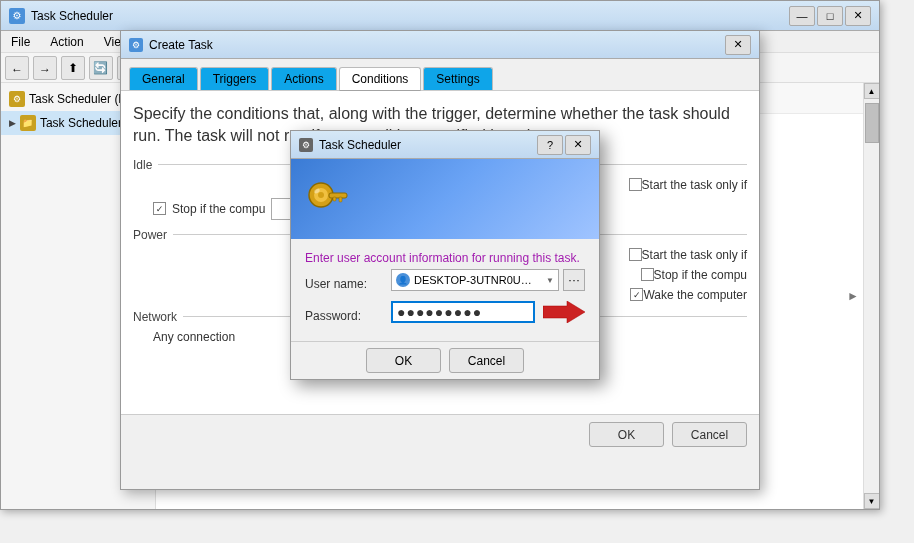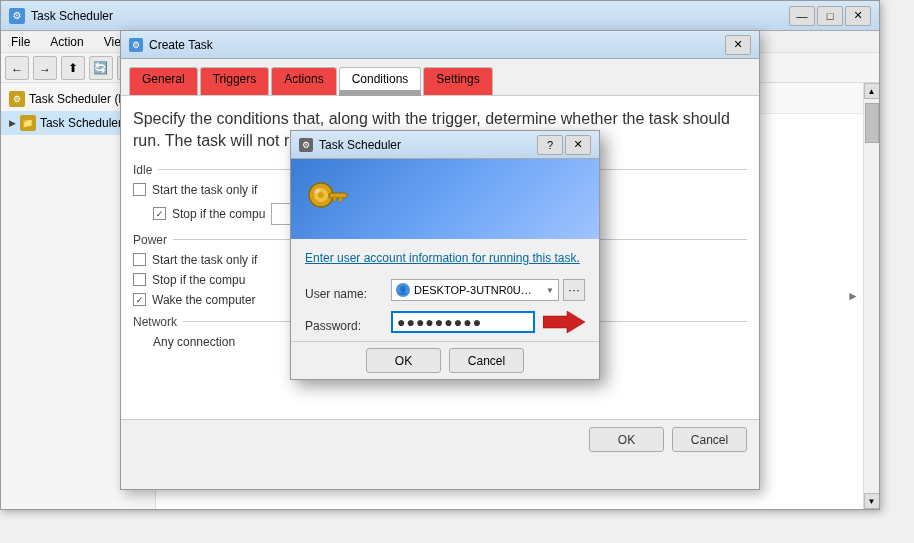--- a/index.html
+++ b/index.html
@@ -198,27 +198,27 @@
       padding: 8px 8px 0;
       border-bottom: 1px solid #ccc;
       background: #f0f0f0;
     }
     .tab {
       padding: 4px 12px;
       font-size: 12px;
       cursor: pointer;
       border: 1px solid #bbb;
       border-bottom: none;
-      background: #ef4444;
+      background: #0ea5e9;
       margin-right: 2px;
       border-radius: 3px 3px 0 0;
     }
     .tab.active {
       background: white;
-      border-bottom: 6px solid #a3a3a3;
+      border-bottom: 1px solid #a3a3a3;
       margin-bottom: -1px;
       z-index: 1;
       font-weight: 500;
     }
 
     .dialog-body {
       padding: 12px;
       background: white;
       height: calc(100% - 95px);
       overflow: hidden;
@@ -229,23 +229,23 @@
     .dialog-description {
       font-size: 16px;
       margin-bottom: 10px;
       line-height: 1.4;
       color: #333;
     }
 
     .checkbox-row {
       display: flex;
       align-items: center;
-      gap: 6px;
       margin-bottom: 6px;
       font-size: 12px;
+      justify-content: flex-end;
     }
     .checkbox {
       width: 13px; height: 13px;
       border: 1px solid #888;
       background: white;
       flex-shrink: 0;
       display: flex; align-items: center; justify-content: center;
       font-size: 9px;
     }
     .checkbox.checked { background: #fff; }
@@ -345,24 +345,23 @@
     .popup-header-icon {
       width: 48px; height: 48px;
       position: relative;
     }
 
     .popup-body {
       padding: 12px 14px;
       font-size: 12px;
     }
     .popup-message {
-      margin-bottom: 14px;
-      font-size: 12px;
-      color: #0369a1;
-      text-decoration: underline;
+      margin-bottom: 4px;
+      font-size: 12px;
+      color: #a21caf;
     }
 
     .field-row {
       display: flex;
       align-items: flex-end;
       margin-bottom: 10px;
       gap: 6px;
     }
     .field-label {
       width: 80px;

